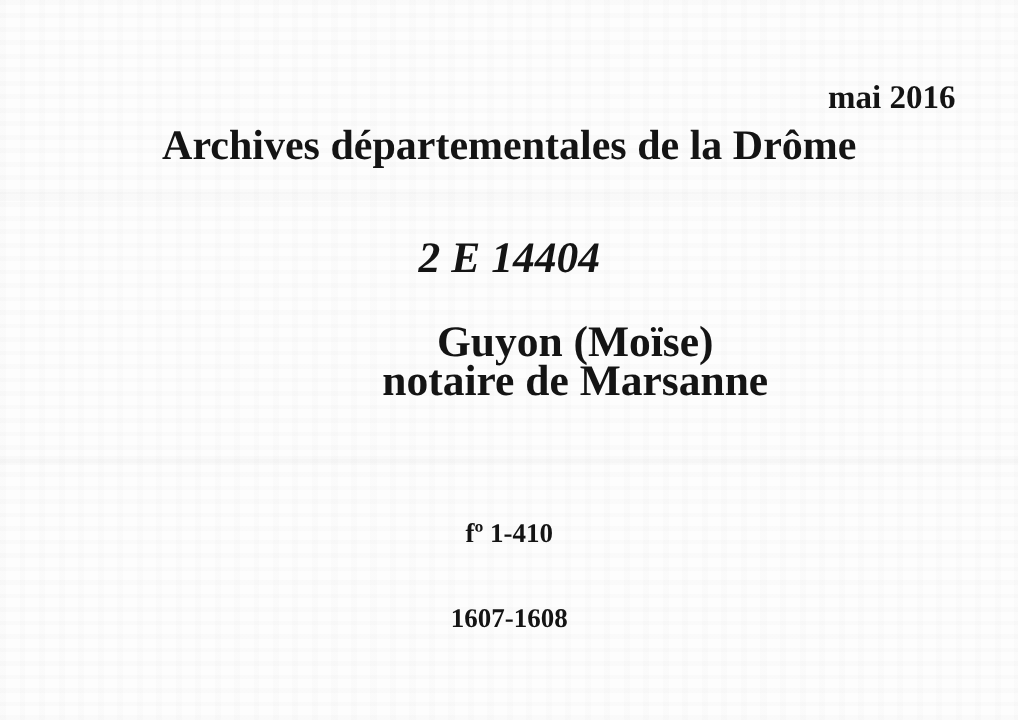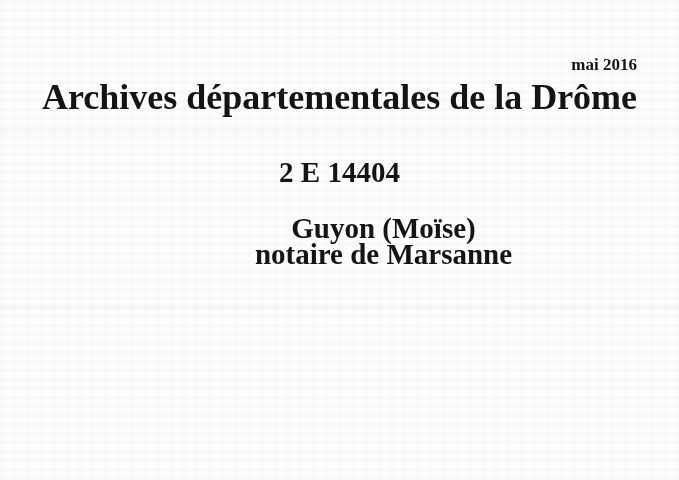--- a/index.html
+++ b/index.html
@@ -32,34 +32,35 @@
     width: 100%;
     text-align: center;
     font-weight: bold;
     white-space: nowrap;
     margin: 0;
   }
   .date-stamp {
     position: absolute;
     top: 54px;
     right: 42px;
-    font-size: 17px;
+    font-size: 22px;
     font-weight: bold;
     line-height: 22px;
     white-space: nowrap;
   }
   .title {
     top: 81px;
-    font-size: 36px;
+    font-size: 28px;
     line-height: 33px;
   }
   .reference {
     top: 156px;
     font-size: 29px;
     line-height: 33px;
+    font-style: italic;
   }
   .subtitle {
     top: 209px;
     font-size: 29px;
     line-height: 38px;
     margin-left: 44px;
   }
   .folio {
     top: 344px;
     font-size: 18px;
@@ -81,14 +82,16 @@
 
   <h1 class="line title">Archives départementales de la Drôme</h1>
 
   <div class="line reference">2 E 14404</div>
 
   <div>
     <div class="line subtitle">Guyon (Moïse)</div>
     <div class="line subtitle" style="top: 235px;">notaire de Marsanne</div>
   </div>
 
+  <div class="line folio">fº 1-410</div>
 
+  <div class="line years">1607-1608</div>
 </div>
 
 </body></html>

